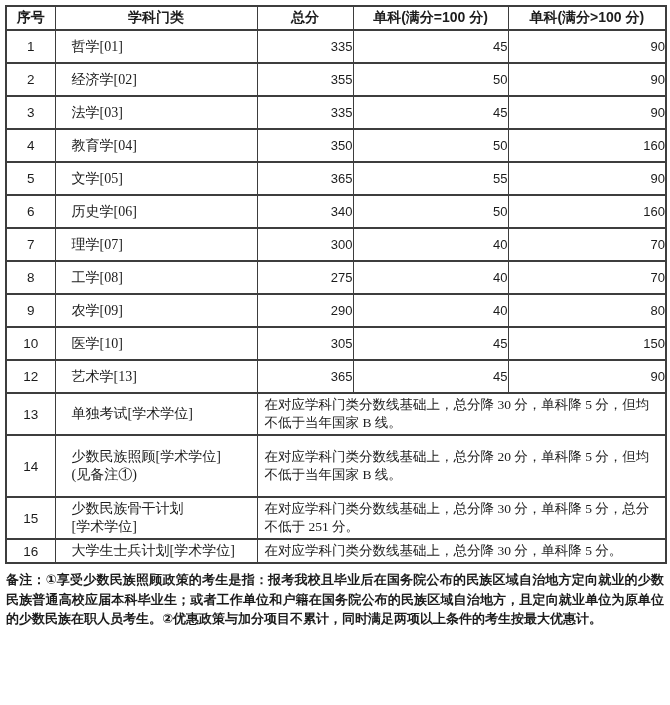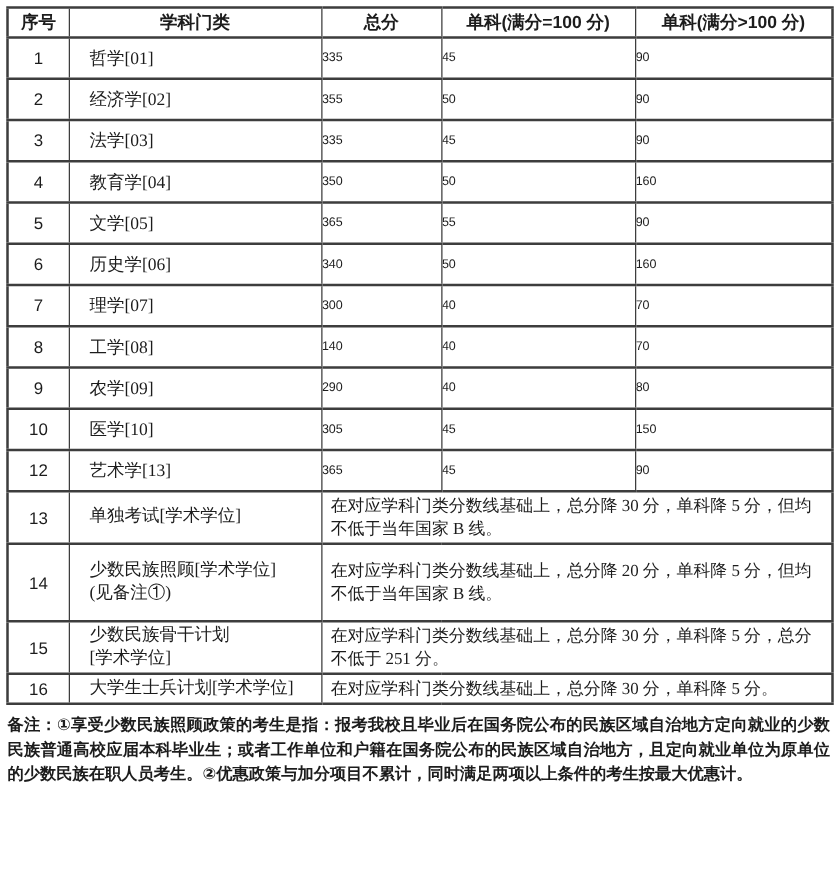--- a/index.html
+++ b/index.html
@@ -42,22 +42,22 @@
     text-align:center; vertical-align:middle;
     font-size:13.5px;
   }
   td.c-cat {
     text-align:left; vertical-align:middle;
     padding-left:16px;
     font-size:14px;
     font-family:"Liberation Serif","DejaVu Serif",serif;
   }
   td.c-num {
-    text-align:left; vertical-align:middle;
-    font-size:10px;
+    text-align:right; vertical-align:middle;
+    font-size:13px;
   }
   td.c-desc {
     text-align:left; vertical-align:middle;
     padding:2px 3px 2px 7px;
     font-size:13.5px;
     line-height:18px;
     font-family:"Liberation Serif","DejaVu Serif",serif;
   }
   .cat-line { line-height:18px; }
   #policy-body tr:nth-child(1) { height:41px; }
@@ -140,21 +140,21 @@
         <tr class="score-row">
     <td class="c-no">7</td>
     <td class="c-cat">理学[07]</td>
     <td class="c-num">300</td>
     <td class="c-num">40</td>
     <td class="c-num">70</td>
   </tr>
         <tr class="score-row">
     <td class="c-no">8</td>
     <td class="c-cat">工学[08]</td>
-    <td class="c-num">140</td>
+    <td class="c-num">275</td>
     <td class="c-num">40</td>
     <td class="c-num">70</td>
   </tr>
         <tr class="score-row">
     <td class="c-no">9</td>
     <td class="c-cat">农学[09]</td>
     <td class="c-num">290</td>
     <td class="c-num">40</td>
     <td class="c-num">80</td>
   </tr>

